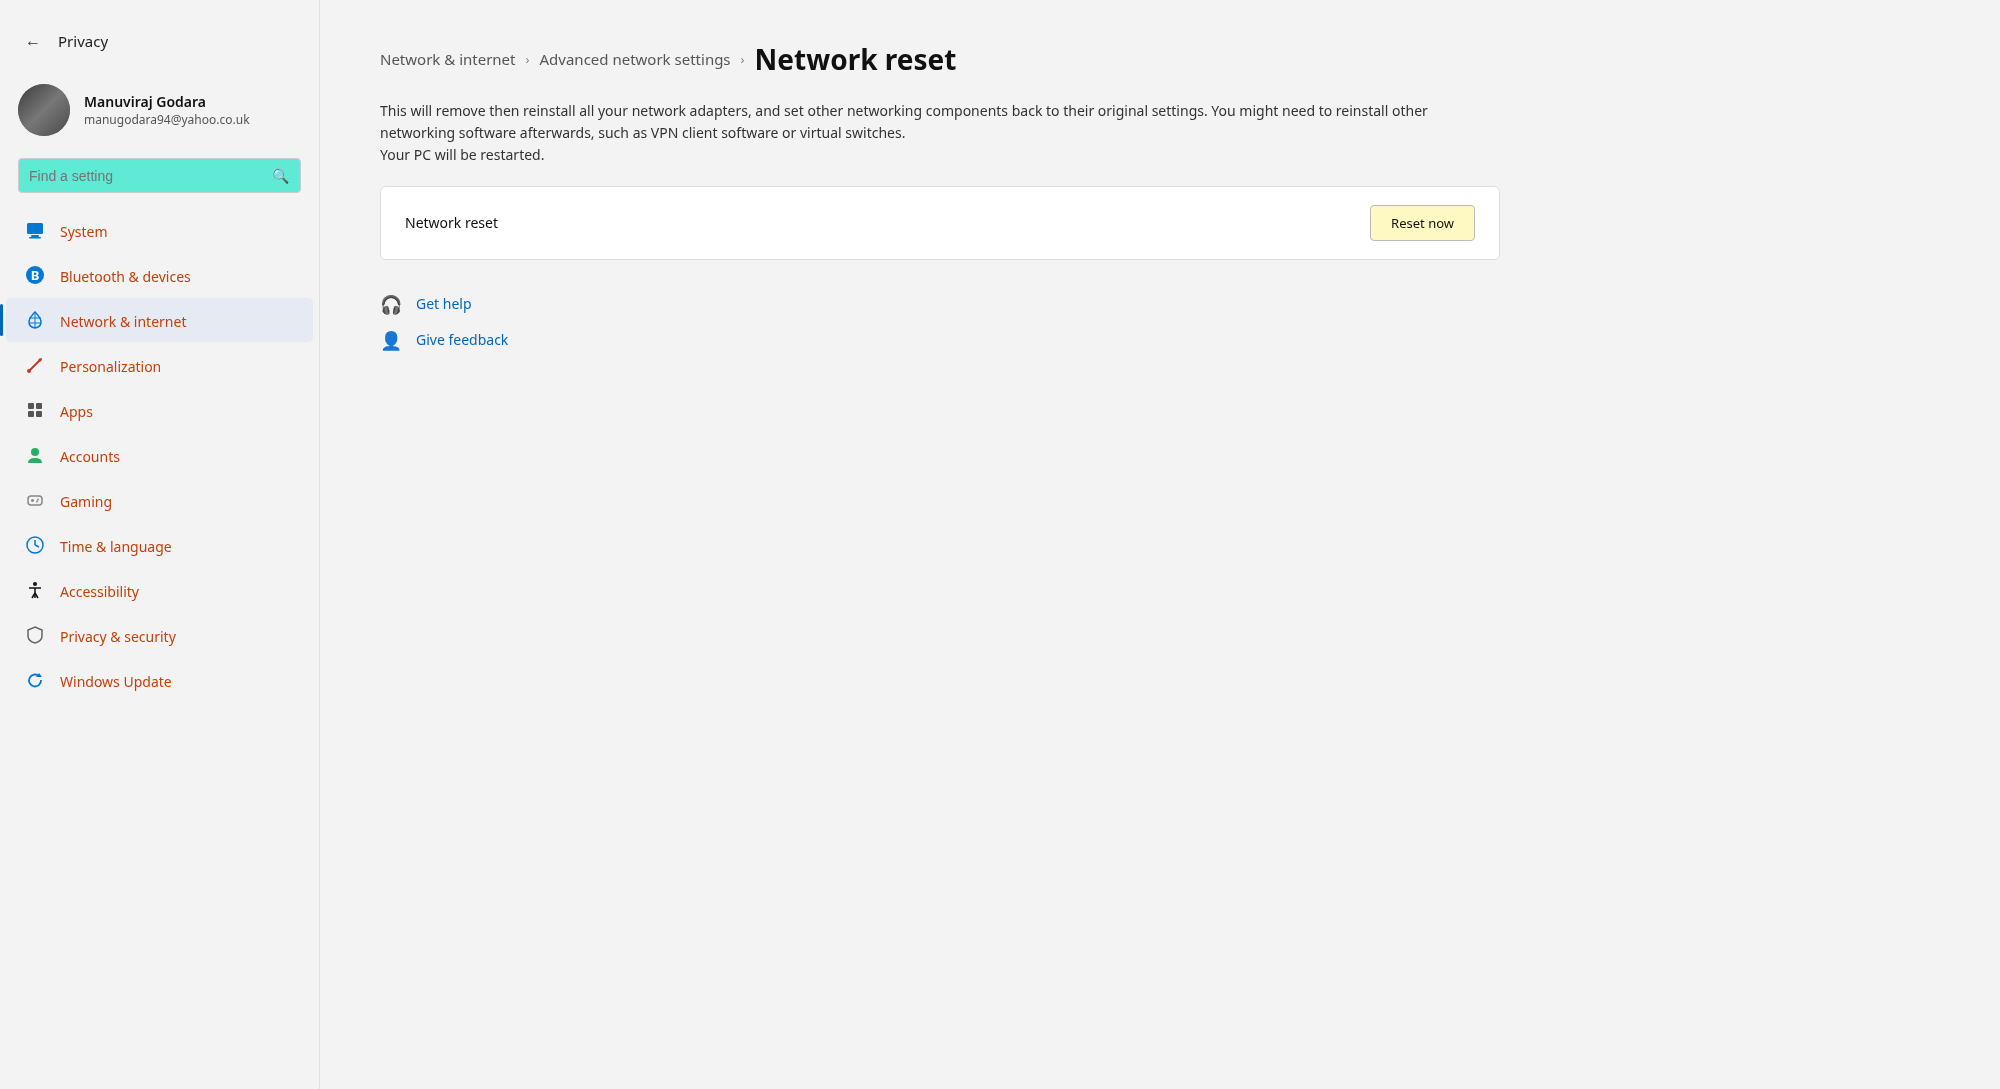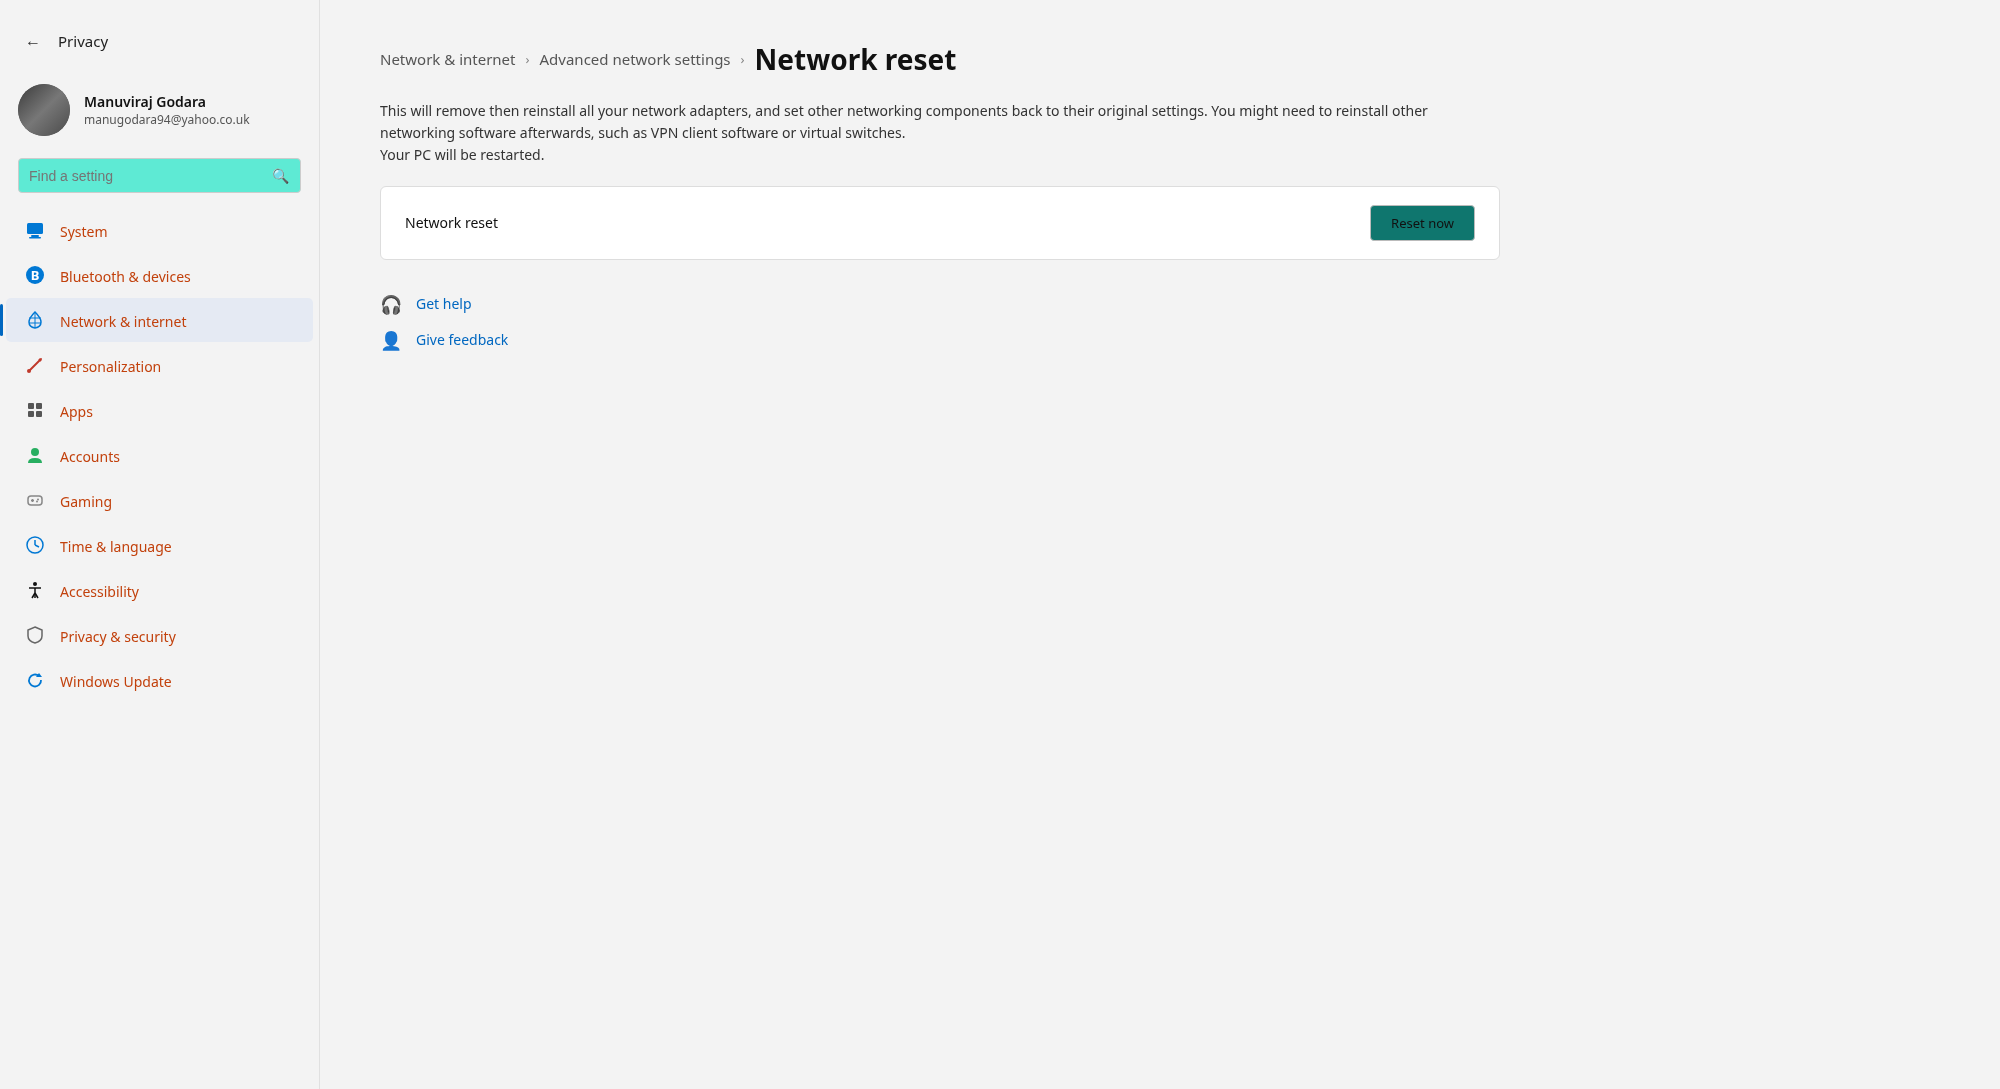--- a/index.html
+++ b/index.html
@@ -219,21 +219,21 @@
       max-width: 1120px;
       margin-bottom: 32px;
     }
 
     .reset-card-label {
       font-size: 14px;
       color: #111;
     }
 
     .reset-now-btn {
-      background: #0f766e;
+      background: #fef9c3;
       border: 1px solid #bbb;
       border-radius: 4px;
       padding: 8px 20px;
       font-size: 13px;
       color: #111;
       cursor: pointer;
       font-family: inherit;
     }
 
     .help-section {

